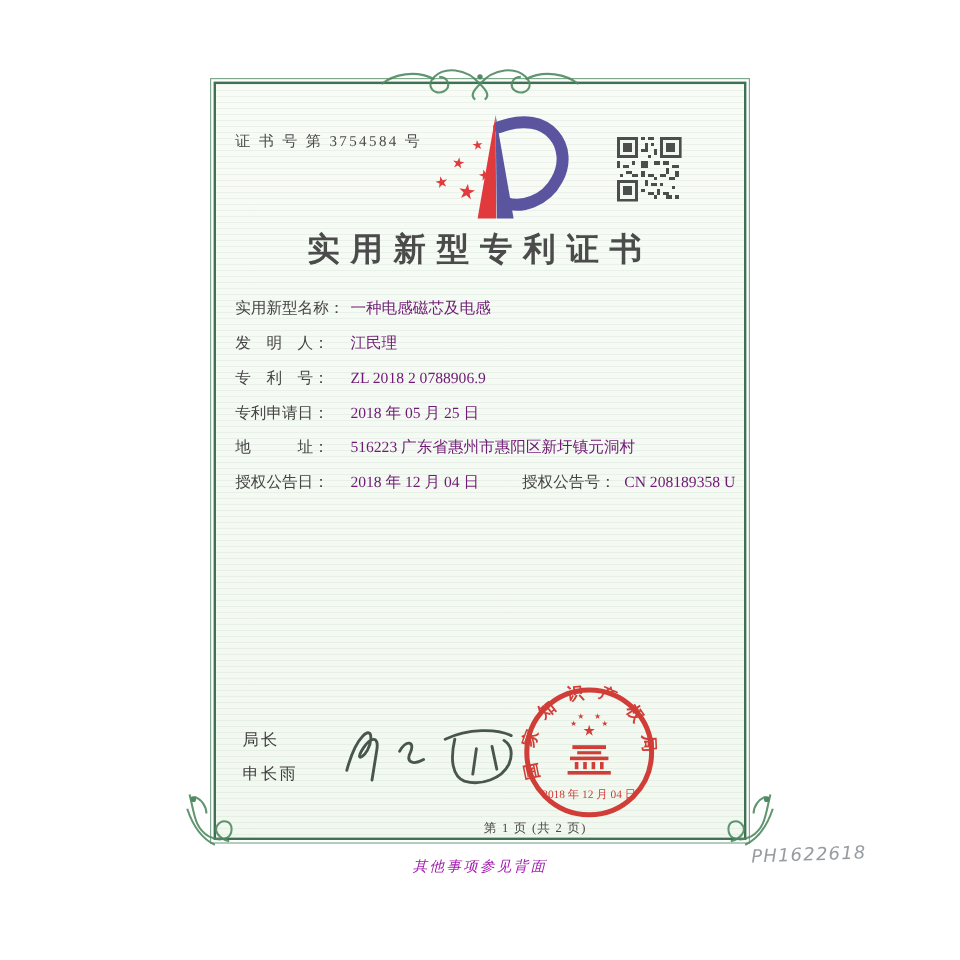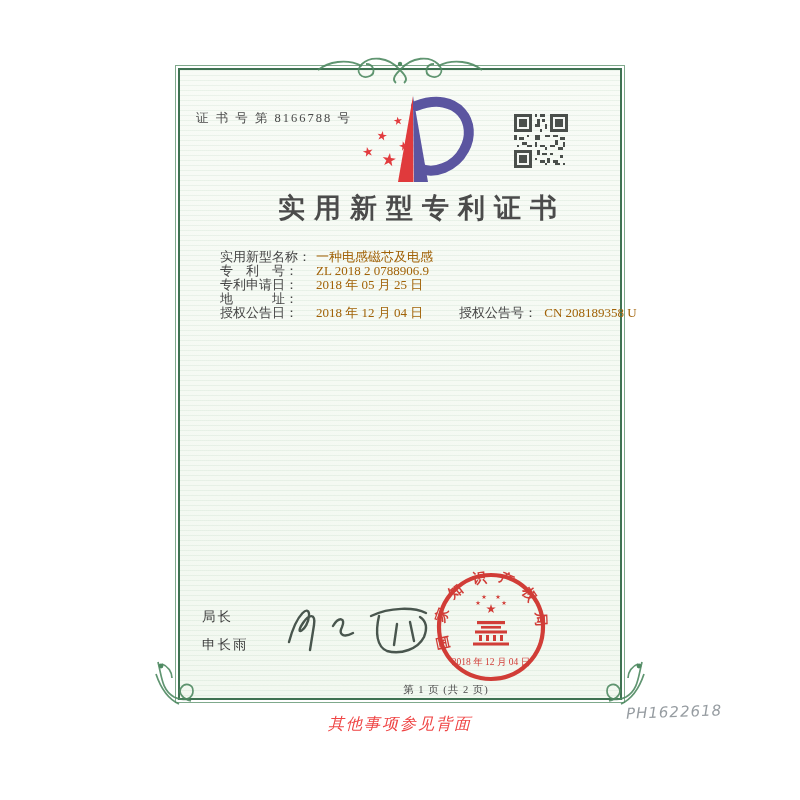--- a/index.html
+++ b/index.html
@@ -8,34 +8,34 @@
   .page{position:relative;width:800px;height:800px;background:#fff;}
   .abs{position:absolute;}
   
   .frame{left:178px;top:68px;width:444px;height:632px;box-sizing:border-box;
          border:2px solid #3f7252;outline:1px solid #7fa98c;outline-offset:2px;
          background:
            repeating-linear-gradient(180deg, rgba(110,165,125,0.10) 0 1px, rgba(255,255,255,0) 1px 5px),
            linear-gradient(#f8fbf6,#f2f8f0);}
   .cert-no{left:196px;top:110px;font-size:12.5px;letter-spacing:2px;color:#4a4a4a;}
   .title{left:178px;top:190px;width:444px;text-align:center;font-size:27px;
-         font-weight:600;letter-spacing:9px;color:#4b4b4b;padding-left:22px;}
-  .fields{left:196px;top:250px;width:414px;display:flex;flex-direction:column;
-          font-size:13px;color:#3d3d3d;margin-left:24px;}
+         font-weight:600;letter-spacing:9px;color:#4b4b4b;}
+  .fields{left:196px;top:250px;width:414px;display:flex;flex-direction:column;gap:15px;
+          font-size:13px;color:#3d3d3d;}
   .frow{display:flex;position:relative;line-height:14px;white-space:nowrap;}
   .flabel{display:inline-block;min-width:96px;color:#444;}
-  .fvalue{color:#a16207;}
+  .fvalue{color:#701a75;}
   .grant2{position:absolute;left:239px;top:0;}
   .paras{left:196px;top:452px;width:414px;font-size:12.3px;line-height:1.6;
          color:#4c4c4c;font-style:italic;}
   .paras p{margin:0;text-indent:2em;}
   .signer{left:202px;font-size:13.5px;color:#3e3e3e;letter-spacing:2px;}
   .pageinfo{left:178px;top:683px;width:536px;text-align:center;font-size:10.5px;color:#4a4a4a;letter-spacing:1px;}
-  .backnote{left:178px;top:714px;width:444px;text-align:center;font-size:16px;
-            font-style:italic;color:#ef4444;letter-spacing:2px;}
+  .backnote{left:178px;top:714px;width:444px;text-align:center;font-size:12px;
+            font-style:italic;color:#a21caf;letter-spacing:2px;}
   .handwritten{left:626px;top:703px;font-size:15px;font-style:italic;color:#969ca1;
                font-family:"DejaVu Sans",sans-serif;transform:rotate(-2deg);letter-spacing:1px;}
   svg{display:block;}
 </style>
 </head>
 <body>
 
 <div class="page">
 
   <div class="abs frame"></div>
@@ -66,21 +66,21 @@
     <svg width="46" height="50" viewBox="0 0 46 50">
       <g stroke="#4f8a62" fill="none" stroke-width="1.7" opacity="0.9">
         <path d="M6,4 C10,20 10,32 22,39 C32,44 41,41 41,33 C41,26 33,24 29,30 C26,35 31,41 39,43"></path>
         <path d="M4,16 C8,28 14,40 27,46"></path>
         <path d="M10,6 C16,8 20,14 20,20"></path>
       </g>
       <circle cx="9" cy="8" r="2.4" fill="#4f8a62"></circle>
     </svg>
   </div>
 
-  <div class="abs cert-no">证 书 号 第 8166788 号</div>
+  <div class="abs cert-no">证 书 号 第 3754584 号</div>
 
   <div class="abs" style="left:352px;top:90px;">
     <svg width="130" height="97" viewBox="0 0 130 97">
       <defs>
         <path id="st" d="M0 -1 L0.225 -0.309 L0.951 -0.309 L0.363 0.118 L0.588 0.809 L0 0.382 L-0.588 0.809 L-0.363 0.118 L-0.951 -0.309 L-0.225 -0.309 Z"></path>
       </defs>
       <path d="M64,16 C106,0 127,34 112,60 C103,77 82,85 67,78" fill="none" stroke="#5b55a0" stroke-width="10" stroke-linecap="round"></path>
       <polygon points="61,6 46,92 61.5,92" fill="#e03a3c"></polygon>
       <polygon points="61,6 62,92 76,92" fill="#5b55a0"></polygon>
       <g fill="#e23b3e">
@@ -145,29 +145,34 @@
   </div>
 
   <div class="abs title">实用新型专利证书</div>
 
   <div class="abs fields">
     <div class="frow">
       <span class="flabel">实用新型名称：</span>
       <span class="fvalue">一种电感磁芯及电感</span>
     </div>
     <div class="frow">
+      <span class="flabel">发　明　人：</span>
+      <span class="fvalue">江民理</span>
+    </div>
+    <div class="frow">
       <span class="flabel">专　利　号：</span>
       <span class="fvalue">ZL 2018 2 0788906.9</span>
     </div>
     <div class="frow">
       <span class="flabel">专利申请日：</span>
       <span class="fvalue">2018 年 05 月 25 日</span>
     </div>
     <div class="frow">
       <span class="flabel">地　　　址：</span>
+      <span class="fvalue">516223 广东省惠州市惠阳区新圩镇元洞村</span>
     </div>
     <div class="frow">
       <span class="flabel">授权公告日：</span>
       <span class="fvalue">2018 年 12 月 04 日</span>
       <span class="grant2">
         <span class="flabel" style="min-width:0;margin-right:4px;">授权公告号：</span>
         <span class="fvalue">CN 208189358 U</span>
       </span>
     </div>
   </div>

